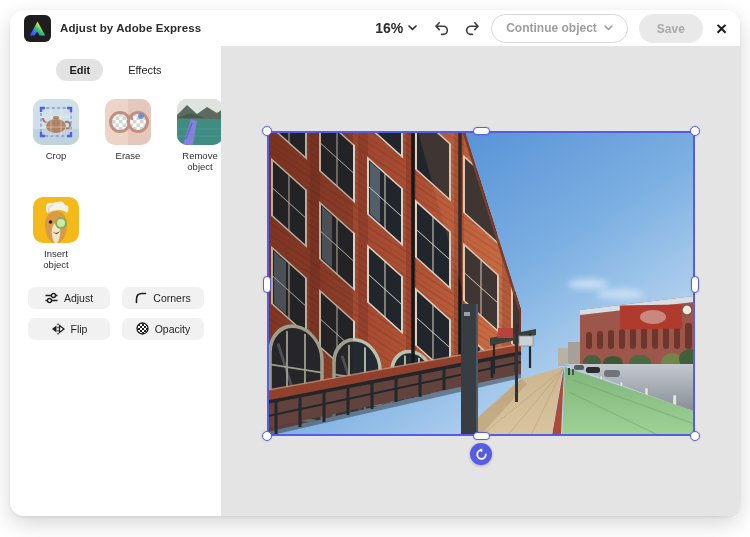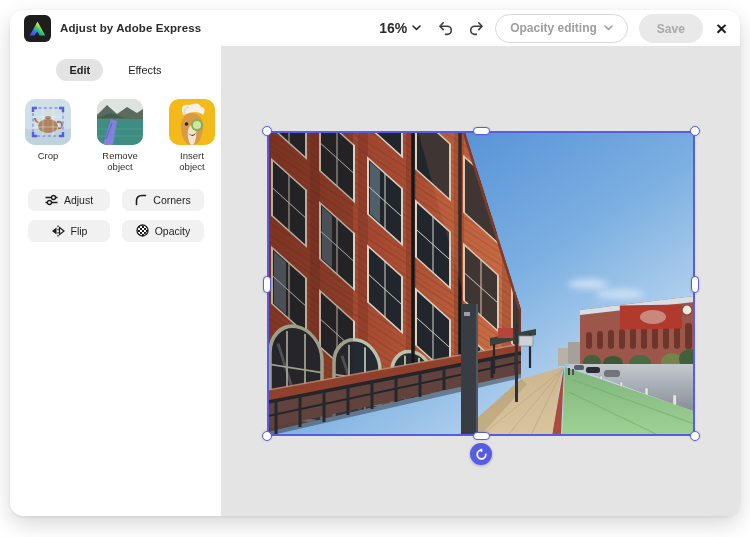--- a/index.html
+++ b/index.html
@@ -22,21 +22,21 @@
   .btn-save { height: 29px; padding: 8px 18px; border: none; border-radius: 15px; background: #e9e9e9; color: #a8a8a8; font-size: 12px; font-weight: bold; cursor: default; margin-left: 4px; }
   .btn-close { font-size: 19px; line-height: 1; color: #1d1d1d; background: none; border: none; cursor: pointer; margin-left: 6px; font-weight: bold; }
 
   
   .app-body { display: flex; height: 470px; }
   .sidebar { width: 211px; background: #fff; padding-top: 13px; flex: 0 0 auto; }
   .tabs { display: flex; justify-content: center; gap: 12px; margin-bottom: 18px; }
   .tab { font-size: 11px; padding: 5px 13px; border-radius: 14px; color: #1e1e1e; background: transparent; border: none; cursor: pointer; }
   .tab.active { background: #e3e3e3; font-weight: bold; }
 
-  .tools { display: grid; grid-template-columns: repeat(3, 48px); column-gap: 11px; row-gap: 12px; margin-left: 14px; gap: 24px; }
+  .tools { display: grid; grid-template-columns: repeat(3, 48px); column-gap: 11px; row-gap: 12px; margin-left: 22px; gap: 24px; }
   .tool { width: 48px; display: flex; flex-direction: column; align-items: center; gap: 5px; cursor: pointer; }
   .tool-thumb { width: 46px; height: 46px; border-radius: 10px; overflow: hidden; display: block; }
   .tool-label { font-size: 9.5px; color: #2e2e2e; text-align: center; line-height: 1.2; }
 
   .actions { display: grid; grid-template-columns: 82px 82px; column-gap: 12px; row-gap: 9px; margin: 16px 0 0 18px; }
   .action-btn { height: 22px; background: #f1f1f1; border: none; border-radius: 7px; display: flex; align-items: center; justify-content: center; gap: 6px; font-size: 10.5px; color: #1e1e1e; cursor: pointer; }
   .action-btn svg { flex: 0 0 auto; }
 
   
   .canvas { flex: 1; background: #e4e4e4; position: relative; }
@@ -91,21 +91,21 @@
       </button>
       <button class="icon-btn">
         <svg width="17" height="17" viewBox="0 0 17 17">
           <g transform="translate(17,0) scale(-1,1)">
             <path d="M6.2,2.8 L3,6.2 L6.2,9.6" fill="none" stroke="#3d3d3d" stroke-width="1.6" stroke-linecap="round" stroke-linejoin="round"></path>
             <path d="M3.4,6.2 H10.2 a4.1,4.1 0 0 1 0,8.2 H8.6" fill="none" stroke="#3d3d3d" stroke-width="1.6" stroke-linecap="round"></path>
           </g>
         </svg>
       </button>
       <button class="btn-continue">
-        <span>Opacity editing</span>
+        <span>Continue object</span>
         <svg width="9" height="6" viewBox="0 0 9 6">
           <path d="M1,1 L4.5,4.3 L8,1" fill="none" stroke="#9e9e9e" stroke-width="1.6" stroke-linecap="round" stroke-linejoin="round"></path>
         </svg>
       </button>
       <button class="btn-save">Save</button>
       <button class="btn-close">×</button>
     </div>
   </div>
 
   <div class="app-body">
@@ -127,20 +127,38 @@
             <path d="M32,23 q5,-1 5,3 q0,4 -4,3" fill="none" stroke="#a3765a" stroke-width="2"></path>
             <rect x="20" y="17" width="6" height="3" rx="1.5" fill="#a3765a"></rect>
             <rect x="8" y="9" width="30" height="28" fill="none" stroke="#8a8ff2" stroke-width="1.4" stroke-dasharray="3 2.4"></rect>
             <path d="M8,13 v-4 h4 M34,9 h4 v4 M38,33 v4 h-4 M12,37 h-4 v-4" fill="none" stroke="#575CE5" stroke-width="2.4"></path>
             <path d="M18,9 V37 M28,9 V37 M8,18 H38 M8,28 H38" stroke="#ffffff" stroke-width=".8" opacity=".5"></path>
           </svg>
           <span class="tool-label">Crop</span>
         </div>
 
 
+        <div class="tool">
+          <svg class="tool-thumb" viewBox="0 0 46 46">
+            <defs>
+              <pattern id="chk2" width="7" height="7" patternUnits="userSpaceOnUse">
+                <rect width="7" height="7" fill="#ffffff"></rect>
+                <rect width="3.5" height="3.5" fill="#d4d4d4"></rect>
+                  <rect x="3.5" y="3.5" width="3.5" height="3.5" fill="#d4d4d4"></rect>
+              </pattern>
+            </defs>
+            <rect width="46" height="46" fill="#ecd4c6"></rect>
+            <rect x="23" width="23" height="46" fill="#e5c8bb"></rect>
+            <circle cx="15" cy="23" r="9.5" fill="url(#chk2)" stroke="#c08f80" stroke-width="3"></circle>
+            <circle cx="33" cy="23" r="9.5" fill="url(#chk2)" stroke="#c08f80" stroke-width="3"></circle>
+            <path d="M24,21 q-1,-3 1.5,-3 q2.5,0 1.5,3" fill="none" stroke="#c08f80" stroke-width="2.4"></path>
+            <circle cx="36" cy="17" r="3" fill="#6a8fe8"></circle>
+          </svg>
+          <span class="tool-label">Erase</span>
+        </div>
 
         <div class="tool">
           <svg class="tool-thumb" viewBox="0 0 46 46">
             <rect width="46" height="46" fill="#cfd4cd"></rect>
             <rect y="0" width="46" height="14" fill="#dfe3df"></rect>
             <path d="M0,16 L10,6 L20,15 L30,8 L40,14 L46,10 V20 H0 Z" fill="#5b6b5e"></path>
             <path d="M0,20 H46 V46 H0 Z" fill="#3f8c82"></path>
             <path d="M0,19 L14,14 L28,19 H0 Z" fill="#2f5a4e" opacity=".7"></path>
             <path d="M6,46 L14,20 L20,22 L16,46 Z" fill="#8b7fe8" opacity=".92"></path>
             <path d="M9,40 L15,24" stroke="#6f63d6" stroke-width="1.5"></path>

